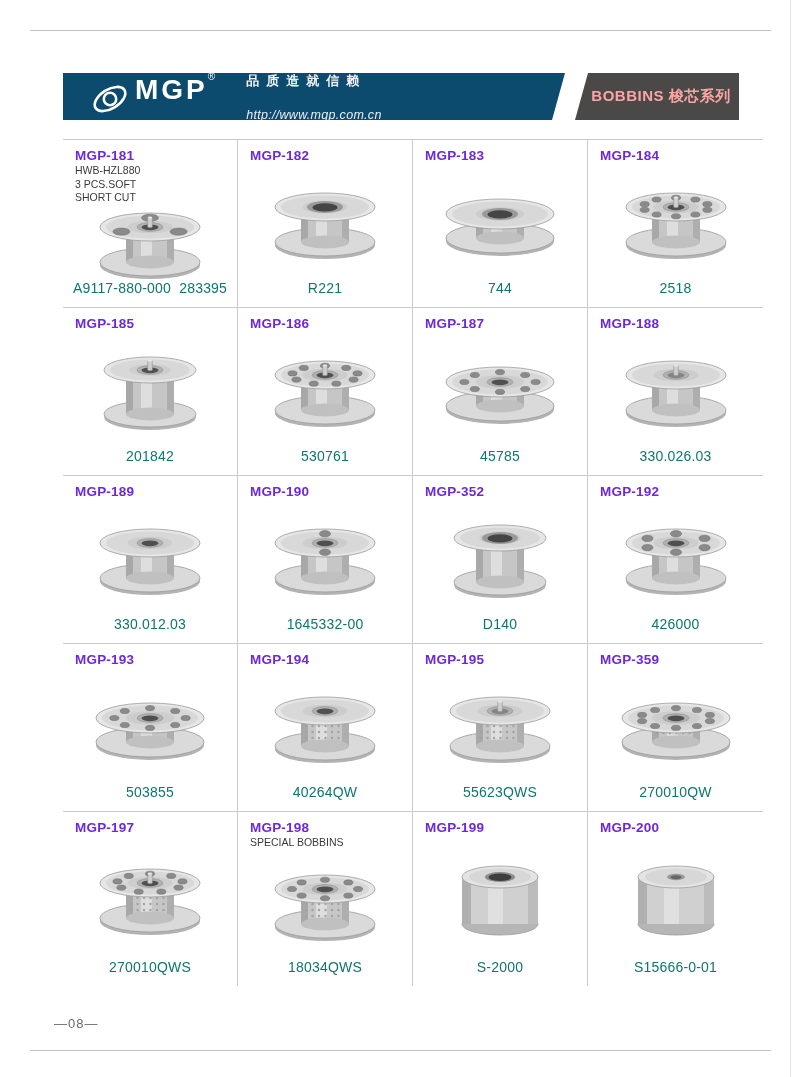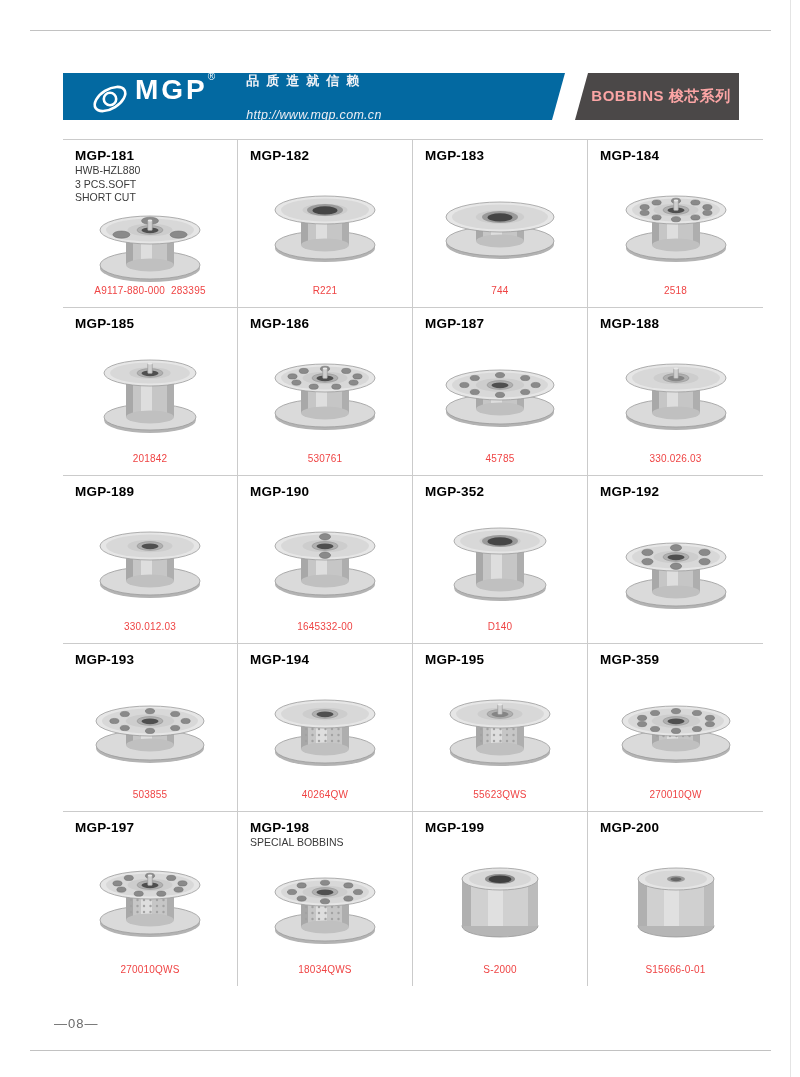--- a/index.html
+++ b/index.html
@@ -10,21 +10,21 @@
   }
   .hairline { position:absolute; left:30px; width:741px; height:1px; background:#c2c2c2; }
   #hairline-top { top:30px; }
   #hairline-bottom { top:1050px; }
   #edge-line { position:absolute; left:790px; top:0; width:1px; height:1077px; background:#e4e4e4; }
 
   
   #header { position:absolute; left:63px; top:73px; width:676px; height:47px; }
   #header-blue {
     position:absolute; left:0; top:0; width:502px; height:47px;
-    background:#0369a1; color:#ffffff;
+    background:#0c4a6e; color:#ffffff;
     clip-path:polygon(0 0, 100% 0, calc(100% - 13px) 100%, 0 100%);
     display:flex; align-items:center; padding-left:26px;
   }
   #logo-wrap { display:flex; align-items:flex-start; }
   #logo-icon { margin-top:4px; }
   #logo-text { font-size:28px; font-weight:bold; letter-spacing:3px; line-height:1; margin-left:4px; }
   #logo-reg { font-size:10px; vertical-align:top; position:relative; top:-4px; font-weight:normal; }
   #header-tagline { margin-left:28px; }
   #tagline-cn { font-size:13px; letter-spacing:7px; font-weight:bold; color:#f2f3f7; }
   #tagline-url { font-size:12.5px; color:#eceef4; margin-top:18px; letter-spacing:0.3px;font-style:italic; }
@@ -41,28 +41,28 @@
     position:absolute; left:63px; top:139px; width:700px;
     display:grid; grid-template-columns:repeat(4, 175px);
   }
   .cell {
     height:168px; border-top:1px solid #cbcbcb; border-right:1px solid #cbcbcb;
     display:flex; flex-direction:column; overflow:hidden;
   }
   .cell:nth-child(4n) { border-right:none; }
   .cell:nth-child(n+17) { height:175px; }
   .code {
-    font-size:13.5px; font-weight:bold; color:#000000;
+    font-size:13.5px; font-weight:bold; color:#6d28d9;
     padding:8px 0 0 12px; letter-spacing:0.2px;
   }
   .notes { padding:1px 0 0 12px; }
   .notes div { font-size:10.5px; color:#3a3a3a; line-height:1.3; }
   .img { flex:1; display:flex; align-items:center; justify-content:center; min-height:0; }
   .part {
-    text-align:center; font-size:10px; color:#ef4444;
+    text-align:center; font-size:14px; color:#0f766e;
     padding-bottom:11px; white-space:pre; letter-spacing:0.2px;
   }
 
   
   #page-number {
     position:absolute; left:54px; top:1016px;
     font-size:13px; color:#6a6a6a; letter-spacing:1px;
   }
 </style>
 </head>
@@ -396,20 +396,21 @@
           <ellipse cx="75" cy="23.759999999999998" rx="5.6" ry="3.2" fill="#8a8a8a" stroke="#6b6b6b" stroke-width="0.5"></ellipse>
           <ellipse cx="103.57883832488648" cy="28.38" rx="5.6" ry="3.2" fill="#8a8a8a" stroke="#6b6b6b" stroke-width="0.5"></ellipse>
           <ellipse cx="103.57883832488648" cy="37.62" rx="5.6" ry="3.2" fill="#8a8a8a" stroke="#6b6b6b" stroke-width="0.5"></ellipse>
           <ellipse cx="75" cy="42.24" rx="5.6" ry="3.2" fill="#8a8a8a" stroke="#6b6b6b" stroke-width="0.5"></ellipse>
           <ellipse cx="46.421161675113524" cy="37.620000000000005" rx="5.6" ry="3.2" fill="#8a8a8a" stroke="#6b6b6b" stroke-width="0.5"></ellipse>
           <ellipse cx="46.421161675113524" cy="28.38" rx="5.6" ry="3.2" fill="#8a8a8a" stroke="#6b6b6b" stroke-width="0.5"></ellipse>
           <ellipse cx="75" cy="33" rx="13" ry="4.4" fill="#b0b0b0" stroke="#8a8a8a" stroke-width="0.5"></ellipse>
           <ellipse cx="75" cy="33.3" rx="8.5" ry="2.9" fill="#4f4f4f"></ellipse>
         </svg>
       </div>
+    <div class="part">426000</div>
   </div>
 
   <div class="cell">
     <div class="code">MGP-193</div>
     <div class="notes"></div>
     <div class="img">
         <svg width="150" height="96" viewBox="0 0 150 96">
           <ellipse cx="75" cy="67" rx="54" ry="15" fill="#b3b3b3"></ellipse>
           <ellipse cx="75" cy="64" rx="54" ry="15" fill="#dadada" stroke="#9c9c9c" stroke-width="0.8"></ellipse>
           <rect x="51" y="40" width="48" height="24" fill="#c6c6c6"></rect>

